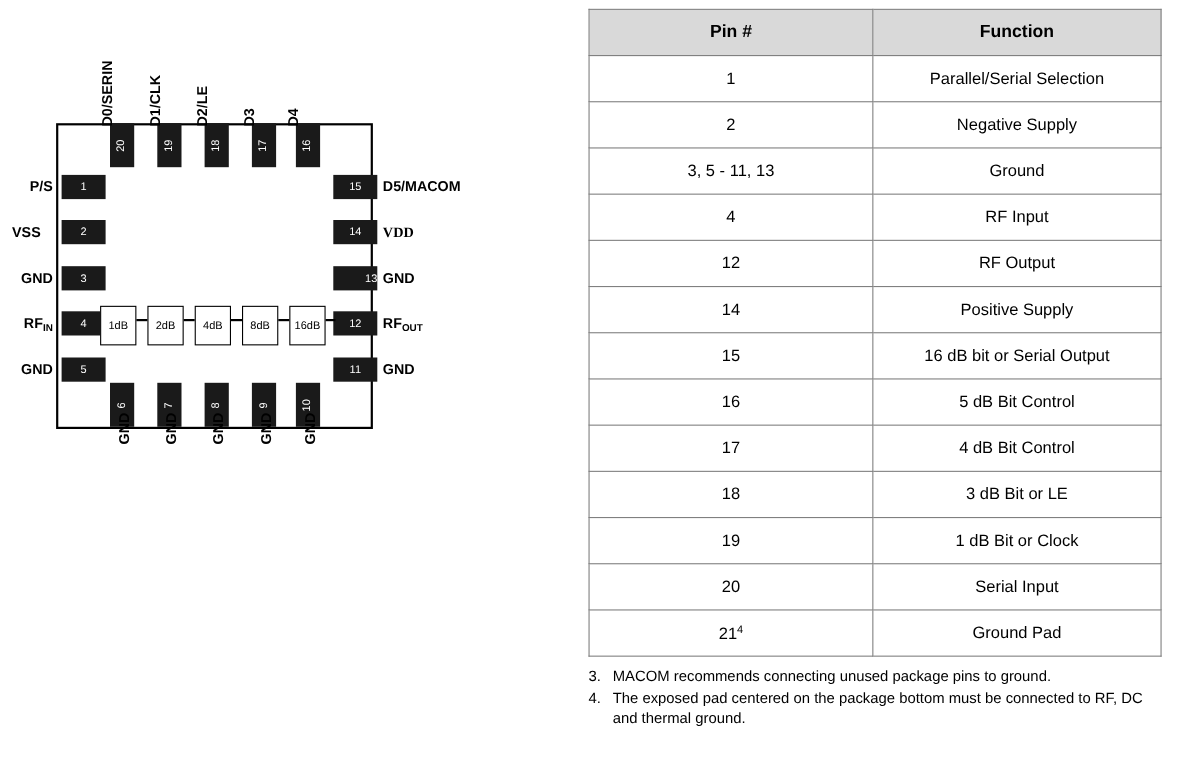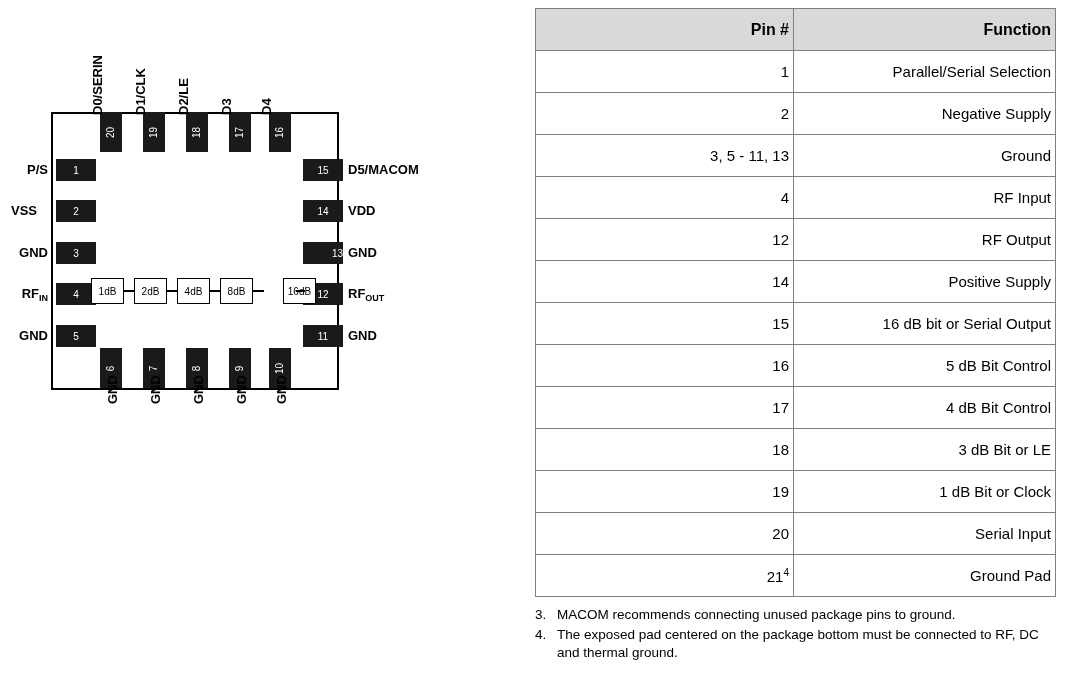--- a/index.html
+++ b/index.html
@@ -89,21 +89,21 @@
     white-space: nowrap;
     transform-origin: left top;
     transform: rotate(-90deg);
   }
 
   
   .atten {
     position: absolute;
     top: 278px;
     width: 33px;
-    height: 26px;
+    height: 36px;
     border: 1px solid #000;
     background: #fff;
     font-size: 10px;
     display: flex;
     align-items: center;
     justify-content: center;
     box-sizing: border-box;
   }
   .wire {
     position: absolute;
@@ -118,21 +118,21 @@
     left: 535px;
     top: 8px;
     width: 520px;
     border-collapse: collapse;
     table-layout: fixed;
     font-size: 15px;
   }
   #pintable th, #pintable td {
     border: 1px solid #808080;
     height: 41px;
-    text-align: right;
+    text-align: center;
     vertical-align: middle;
     padding: 0 4px;
   }
   #pintable th {
     background: #d9d9d9;
     font-weight: bold;
     font-size: 16px;
   }
   #pintable col.c1 { width: 258px; }
   #pintable col.c2 { width: 262px; }
@@ -220,21 +220,21 @@
       <span>13</span>
     </div>
   <div class="pad horz" style="left:303px; top:283px;">
       <span>12</span>
     </div>
   <div class="pad horz" style="left:303px; top:325px;">
       <span>11</span>
     </div>
 
   <div class="sidelabel" style="left:348px; top:162px;">D5/MACOM</div>
-  <div class="sidelabel" style="left:348px; top:203px;">VDD</div>
+  <div class="sidelabel" style="left:348px; top:203px;font-family:Liberation Serif, serif;">VDD</div>
   <div class="sidelabel" style="left:348px; top:245px;">GND</div>
   <div class="sidelabel" style="left:348px; top:286px;"><span>RF</span><span class="sub">OUT</span></div>
   <div class="sidelabel" style="left:348px; top:328px;">GND</div>
 
   <div class="pad vert" style="left:100px; top:348px;">
       <span>6</span>
     </div>
   <div class="pad vert" style="left:143px; top:348px;">
       <span>7</span>
     </div>
@@ -256,21 +256,21 @@
 
   <div class="wire" style="left:96px; width:10px;"></div>
   <div class="atten" style="left:91px;">1dB</div>
   <div class="wire" style="left:124px; width:11px;"></div>
   <div class="atten" style="left:134px;">2dB</div>
   <div class="wire" style="left:167px; width:11px;"></div>
   <div class="atten" style="left:177px;">4dB</div>
   <div class="wire" style="left:210px; width:11px;"></div>
   <div class="atten" style="left:220px;">8dB</div>
   <div class="wire" style="left:253px; width:11px;"></div>
-  <div class="atten" style="left:263px;margin-left:20px;">16dB</div>
+  <div class="atten" style="left:263px;">16dB</div>
   <div class="wire" style="left:296px; width:9px;"></div>
 
 </div>
 
 <table id="pintable">
   <colgroup>
       <col class="c1">
       <col class="c2">
     </colgroup>
   <thead>

